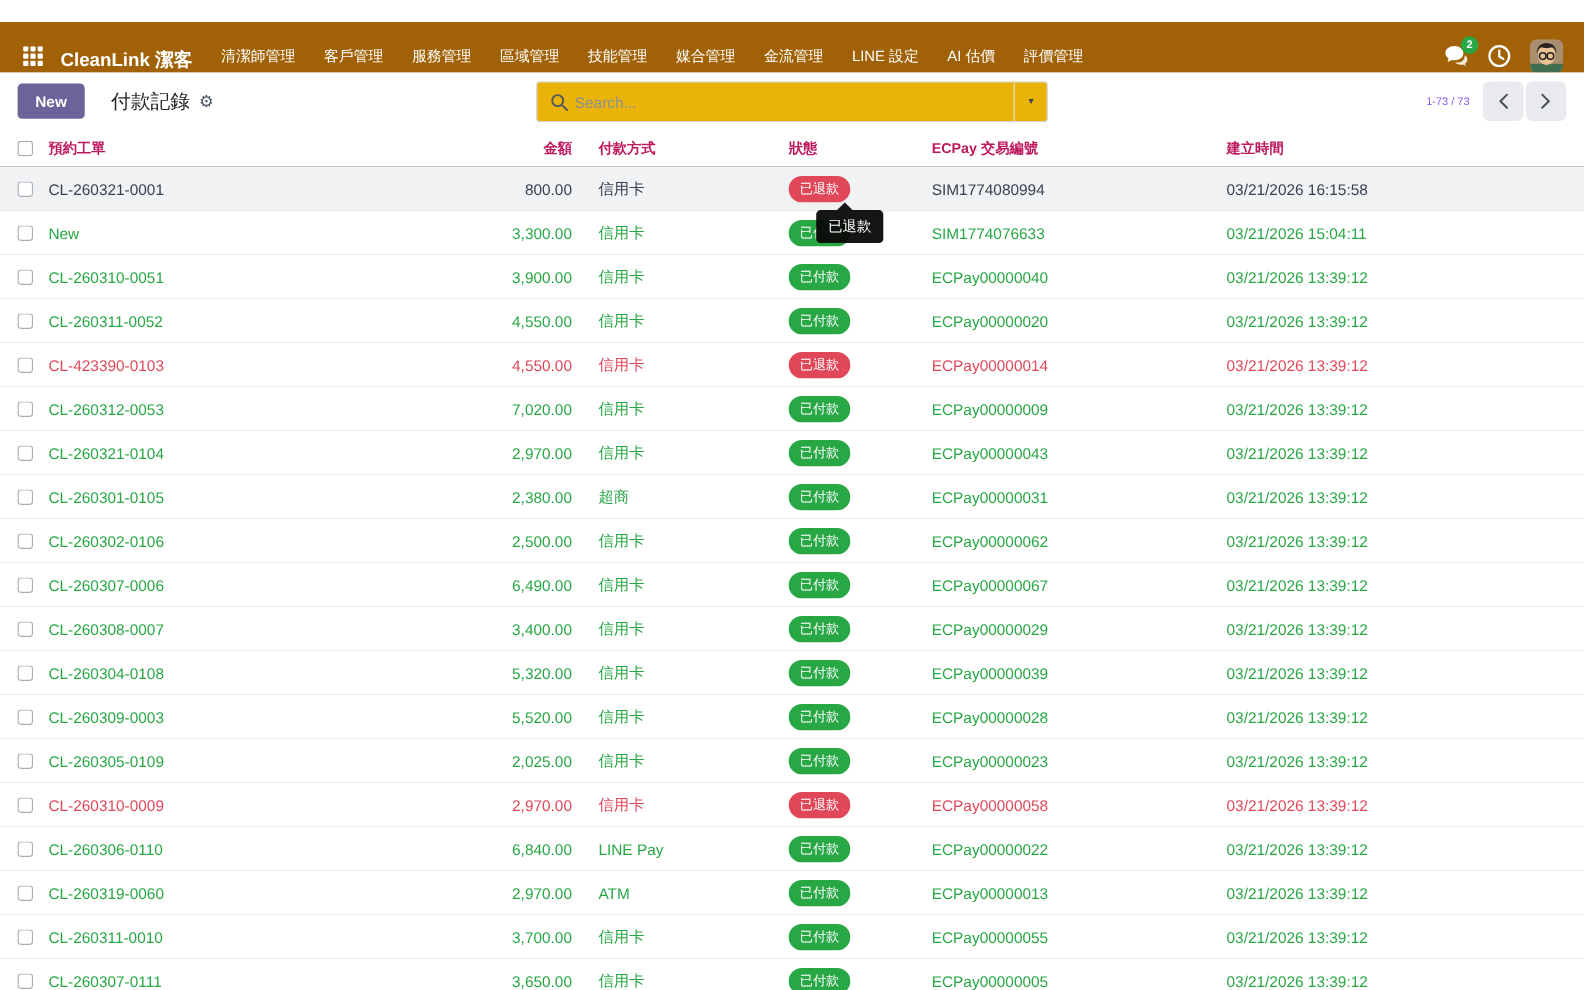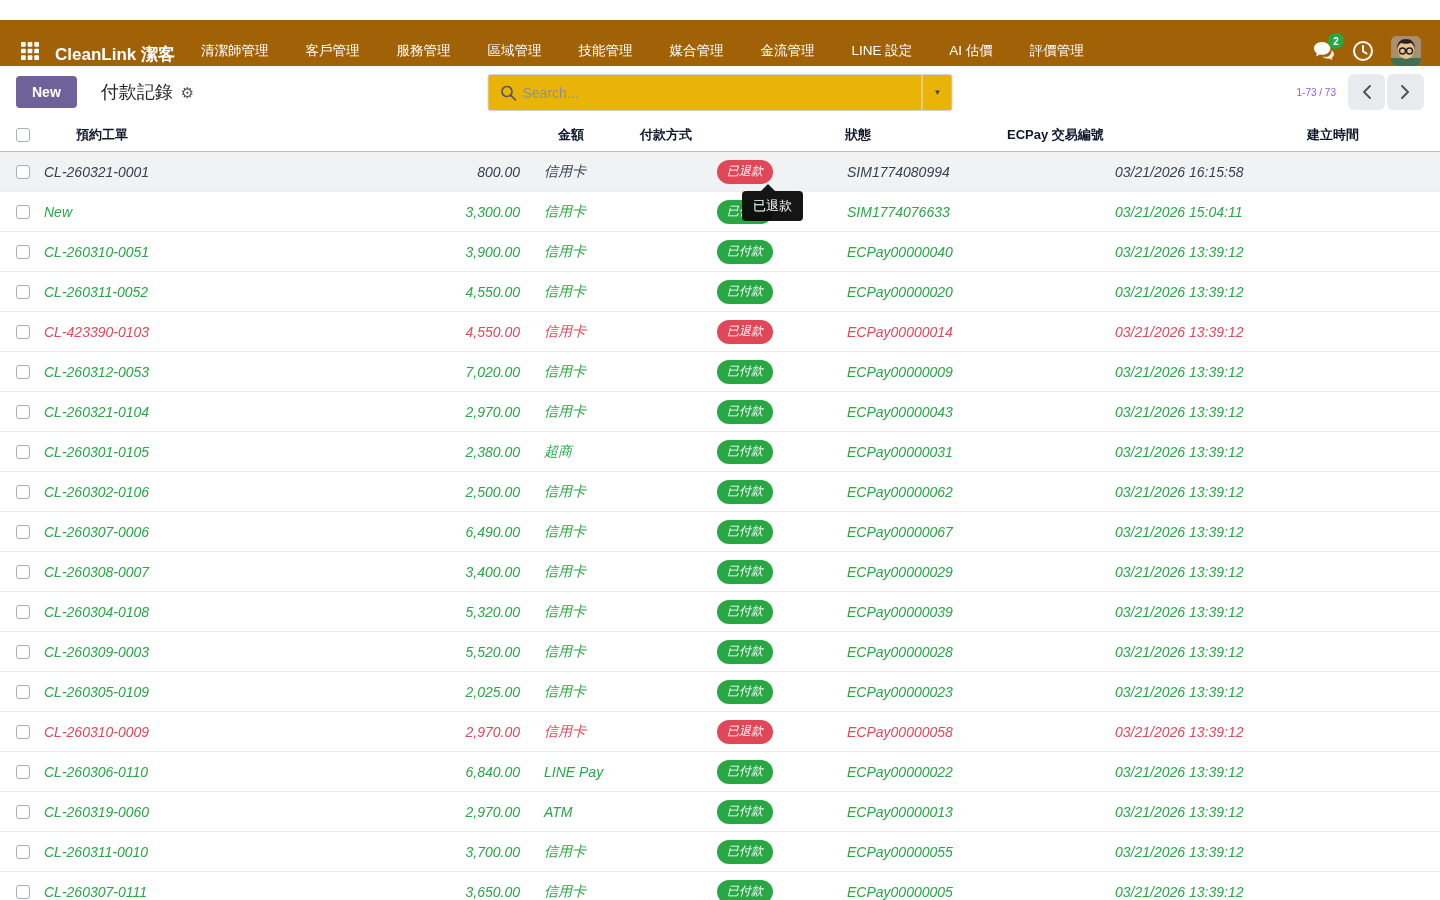--- a/index.html
+++ b/index.html
@@ -4,21 +4,21 @@
 <style>
   * { box-sizing: border-box; margin: 0; padding: 0; }
   html,body { width:1440px; height:900px; overflow:hidden; }
   body { font-family:"Liberation Sans","DejaVu Sans",sans-serif; background:#fff; color:#374151; }
   .page { position:relative; width:1440px; height:900px; overflow:hidden; }
 
   
   .navbar { height:46px; background:#a16207; display:flex; align-items:flex-end; color:#fff; padding:0 15px;margin-top:20px; }
   .apps-btn { width:30px; height:30px; display:flex; align-items:center; justify-content:center; border-radius:4px; cursor:pointer; }
   .brand { font-size:17px; font-weight:600; margin:0 16px 0 10px; white-space:nowrap; cursor:pointer; }
-  .menu { display:flex; align-items:center; gap:17px; }
+  .menu { display:flex; align-items:center; gap:6px; }
   .menu-item { padding:6px 10px; font-size:13.5px; border-radius:4px; cursor:pointer; white-space:nowrap; }
   .nav-right { margin-left:auto; display:flex; align-items:center; gap:17px; padding-right:4px; }
   .msg-wrap { position:relative; width:22px; height:20px; cursor:pointer; }
   .badge-count { position:absolute; top:-8px; right:-9px; min-width:16px; height:16px; padding:0 3px;
                  background:#28a745; border-radius:50%; color:#fff; font-size:10px; font-weight:700;
                  display:flex; align-items:center; justify-content:center; }
   .clock-wrap { width:22px; height:22px; cursor:pointer; }
   .avatar { width:30px; height:30px; border-radius:6px; overflow:hidden; cursor:pointer; background:#a98e6f; }
 
   
@@ -35,22 +35,22 @@
   .search-caret { width:30px; height:100%; border-left:1px solid #e2e4e8; display:flex; align-items:center;
                   justify-content:center; color:#374151; font-size:10px; cursor:pointer; }
   .pager { margin-left:auto; display:flex; align-items:center; gap:12px; }
   .pager-count { font-size:10px; color:#8b5cf6; }
   .pager-btns { display:flex; gap:2px; }
   .pager-btn { width:37px; height:36px; background:#e8eaed; border:none; border-radius:6px;
                display:flex; align-items:center; justify-content:center; color:#495057; cursor:pointer; }
 
   
   .thead, .trow { display:grid; grid-template-columns:44px 396px 80px 173px 154px 268px 1fr; align-items:center; }
-  .thead { height:34px; border-bottom:1px solid #b9bdc2; font-size:13px; font-weight:600; color:#0f172a;gap:32px; }
-  .trow { height:40px; border-bottom:1px solid #ebedef; font-size:14px; cursor:pointer;font-style:italic; }
+  .thead { height:34px; border-bottom:1px solid #b9bdc2; font-size:13px; font-weight:600; color:#be185d; }
+  .trow { height:40px; border-bottom:1px solid #ebedef; font-size:14px; cursor:pointer; }
   .trow.hovered { background:#f1f2f3; }
   .cell { overflow:hidden; white-space:nowrap; }
   .c-check { display:flex; align-items:center; padding-left:16px; }
   .checkbox { width:14px; height:14px; border:1px solid #a8aeb6; border-radius:3px; background:#fff; display:inline-block; cursor:pointer; }
   .c-amt { text-align:right; }
   .c-method, .c-status { padding-left:24px; }
   .tone-default .cell { color:#374151; }
   .tone-success .cell { color:#28a745; }
   .tone-danger  .cell { color:#e0485a; }
   .badge { font-size:12px; padding:3px 10px 4px; border-radius:999px; color:#fff; font-weight:500; display:inline-block; }

